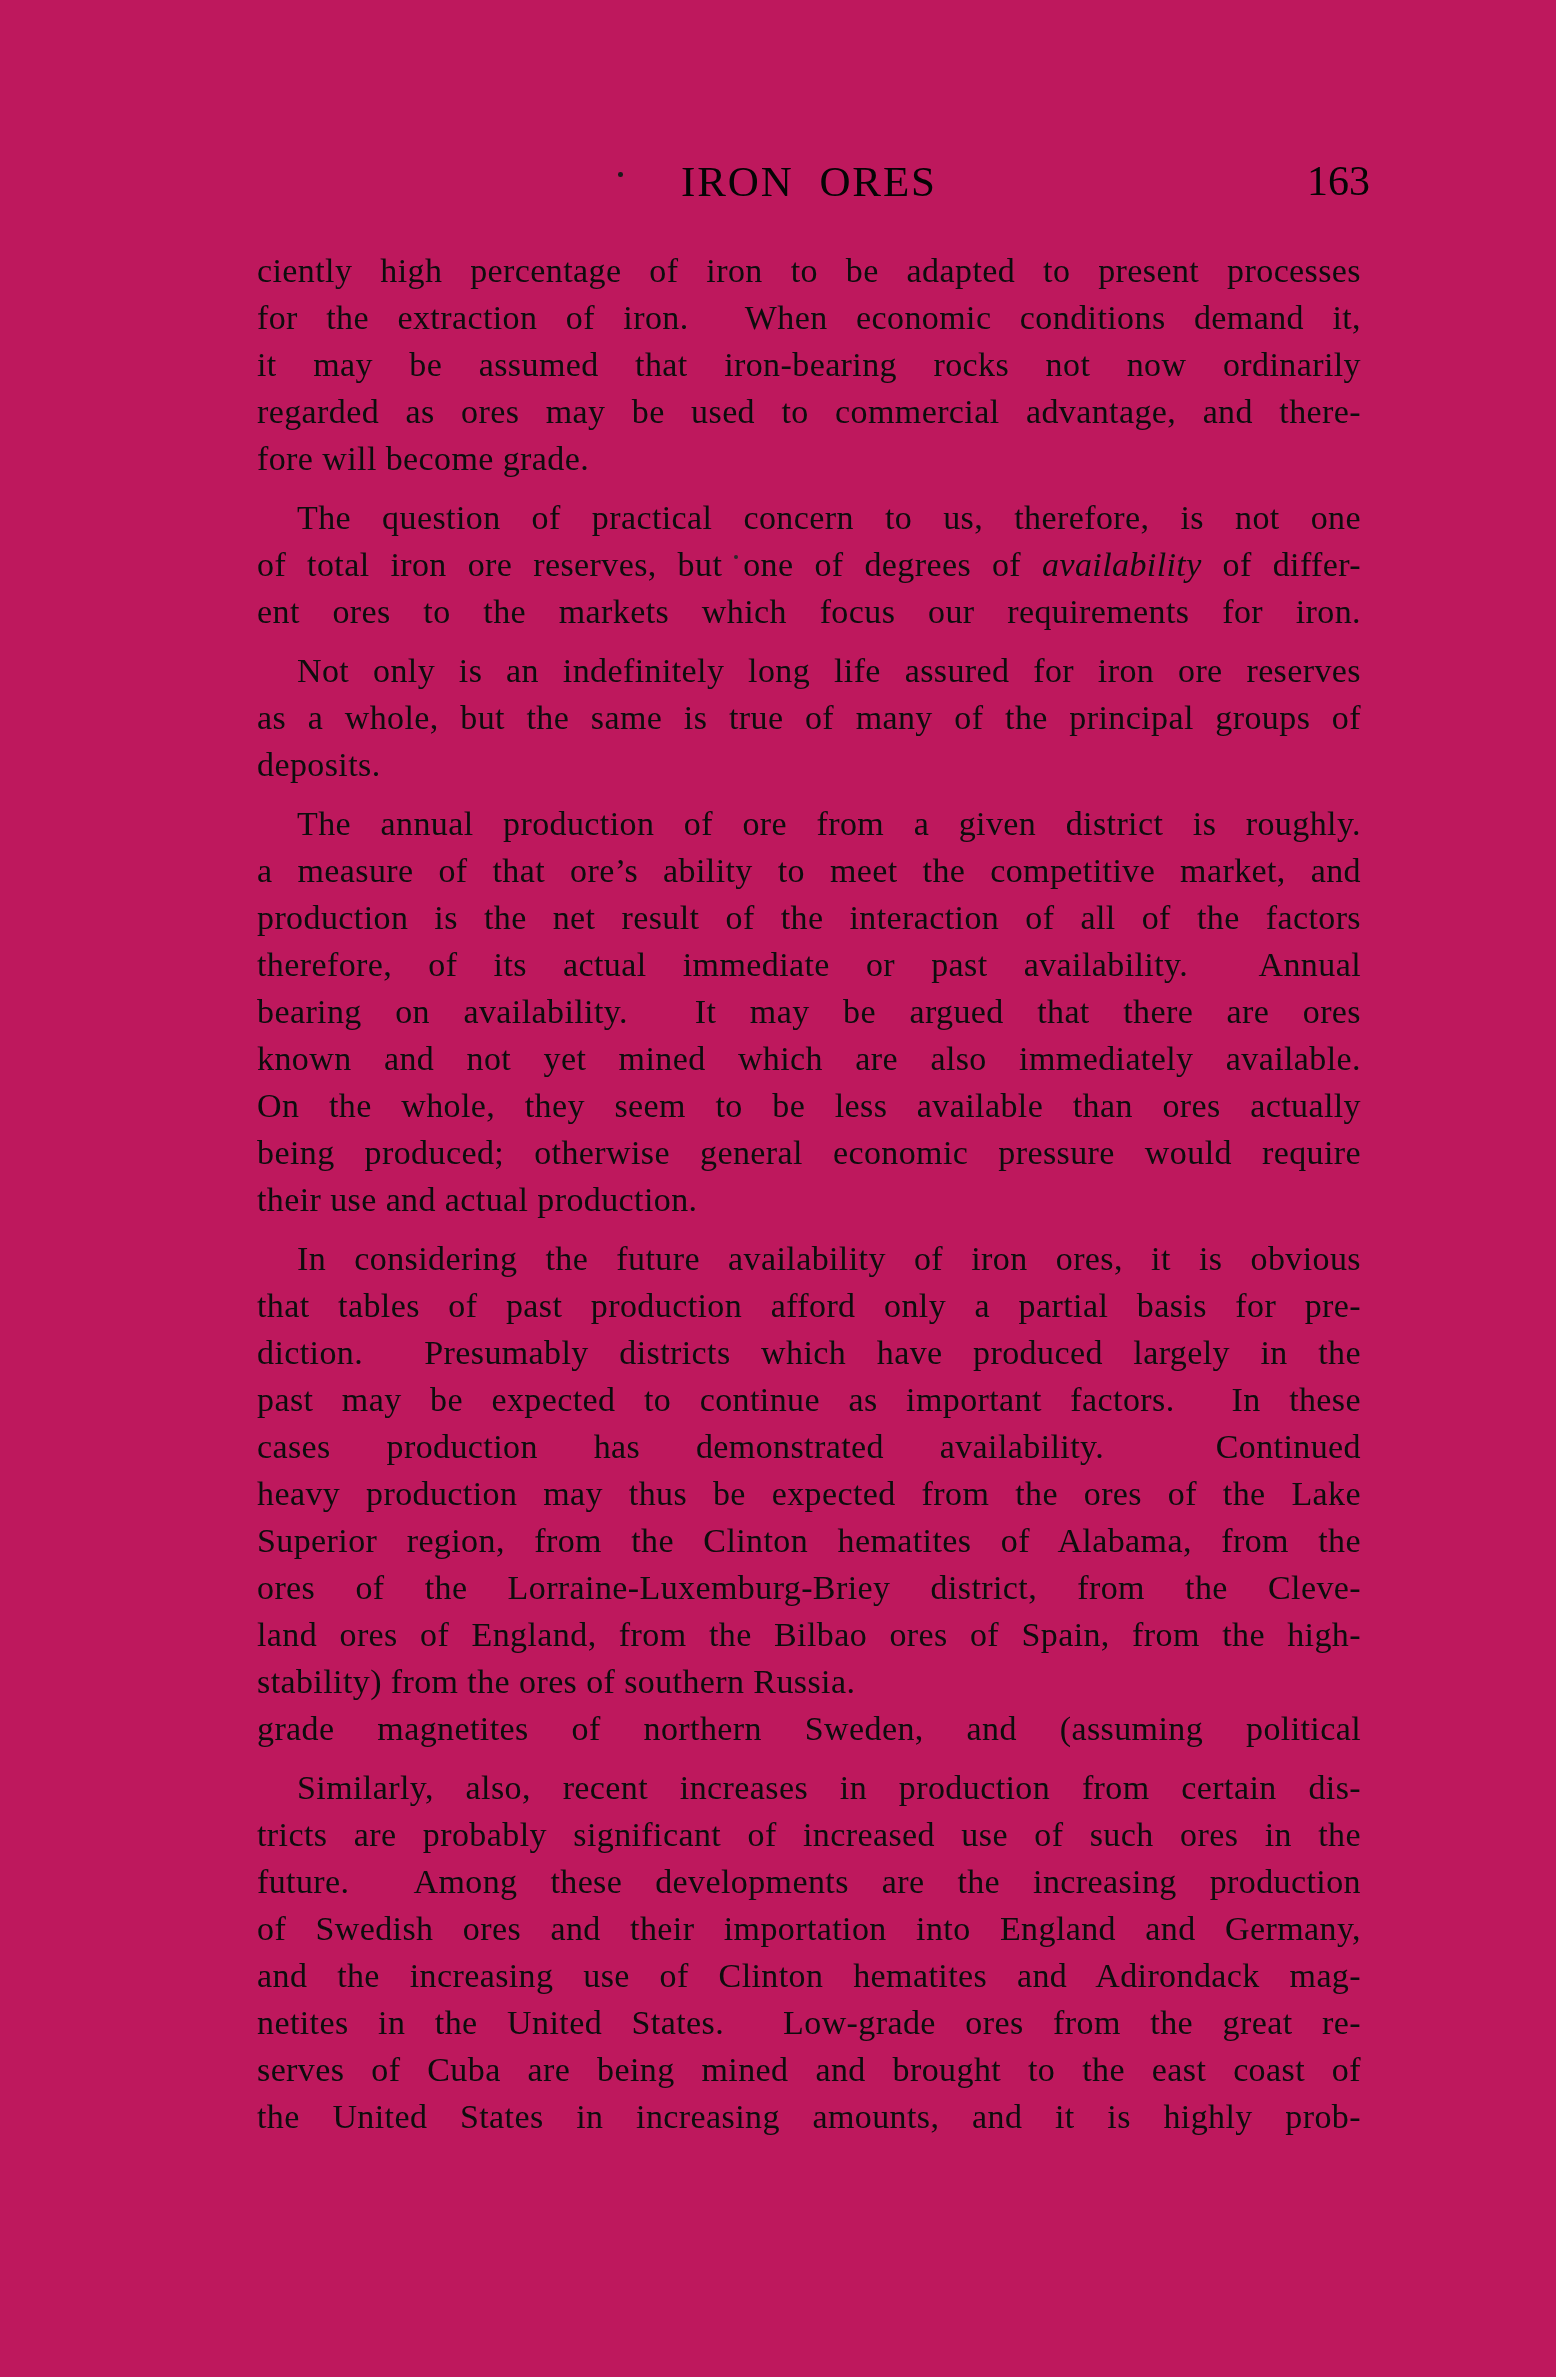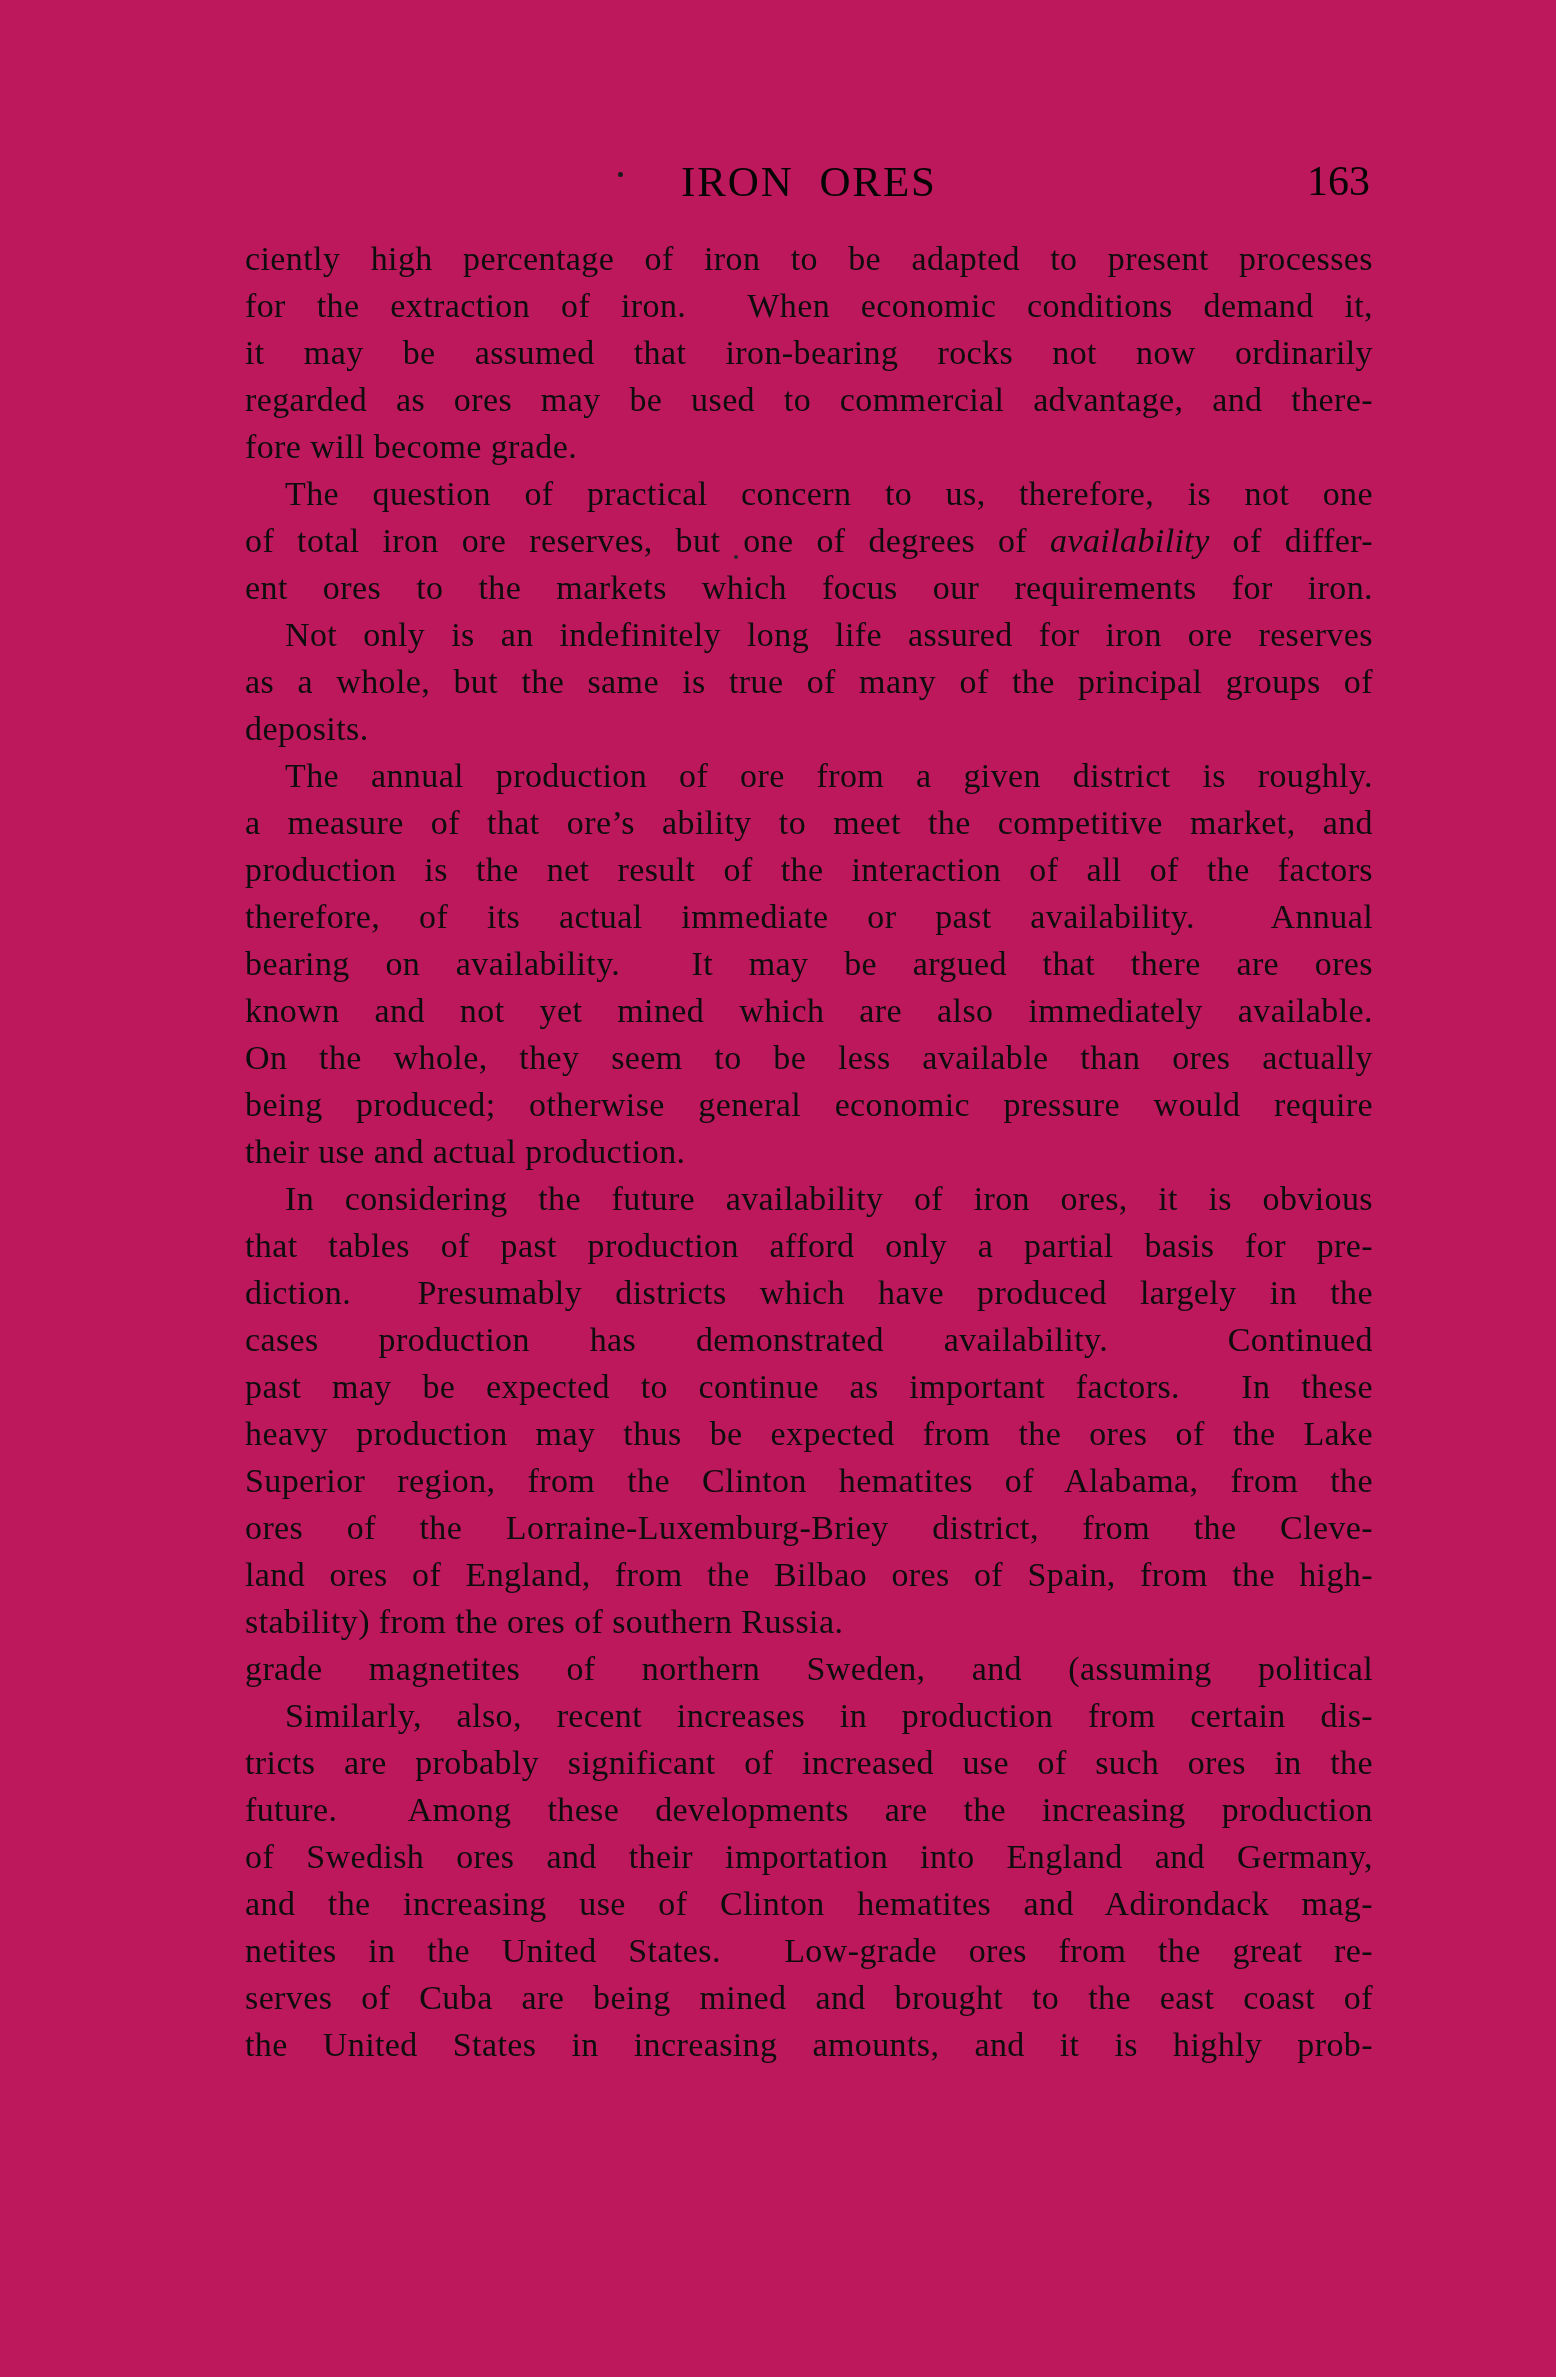--- a/index.html
+++ b/index.html
@@ -51,21 +51,21 @@
     color: #050505;
   }
   .body-text {
     position: absolute;
     left: 245px; top: 235px;
     width: 1128px;
     font-size: 34px;
     line-height: 47px;
     letter-spacing: 0.4px;
   }
-  .para { margin: 0; }
+  .para { margin: 12px; }
   .line {
     text-align: justify;
     text-align-last: justify;
     white-space: normal;
   }
   .line.end { text-align-last: left; }
   .line.indent { text-indent: 40px; }
   .it { font-style: italic; }
 </style>
 </head>
@@ -102,22 +102,22 @@
         <div class="line"><span>bearing on availability.&nbsp; It may be argued that there are ores</span></div>
         <div class="line"><span>known and not yet mined which are also immediately available.</span></div>
         <div class="line"><span>On the whole, they seem to be less available than ores actually</span></div>
         <div class="line"><span>being produced; otherwise general economic pressure would require</span></div>
         <div class="line end"><span>their use and actual production.</span></div>
       </div>
       <div class="para">
         <div class="line indent"><span>In considering the future availability of iron ores, it is obvious</span></div>
         <div class="line"><span>that tables of past production afford only a partial basis for pre-</span></div>
         <div class="line"><span>diction.&nbsp; Presumably districts which have produced largely in the</span></div>
+        <div class="line"><span>past may be expected to continue as important factors.&nbsp; In these</span></div>
         <div class="line"><span>cases production has demonstrated availability.&nbsp; Continued</span></div>
-        <div class="line"><span>past may be expected to continue as important factors.&nbsp; In these</span></div>
         <div class="line"><span>heavy production may thus be expected from the ores of the Lake</span></div>
         <div class="line"><span>Superior region, from the Clinton hematites of Alabama, from the</span></div>
         <div class="line"><span>ores of the Lorraine-Luxemburg-Briey district, from the Cleve-</span></div>
         <div class="line"><span>land ores of England, from the Bilbao ores of Spain, from the high-</span></div>
         <div class="line end"><span>stability) from the ores of southern Russia.</span></div>
         <div class="line"><span>grade magnetites of northern Sweden, and (assuming political</span></div>
       </div>
       <div class="para">
         <div class="line indent"><span>Similarly, also, recent increases in production from certain dis-</span></div>
         <div class="line"><span>tricts are probably significant of increased use of such ores in the</span></div>

